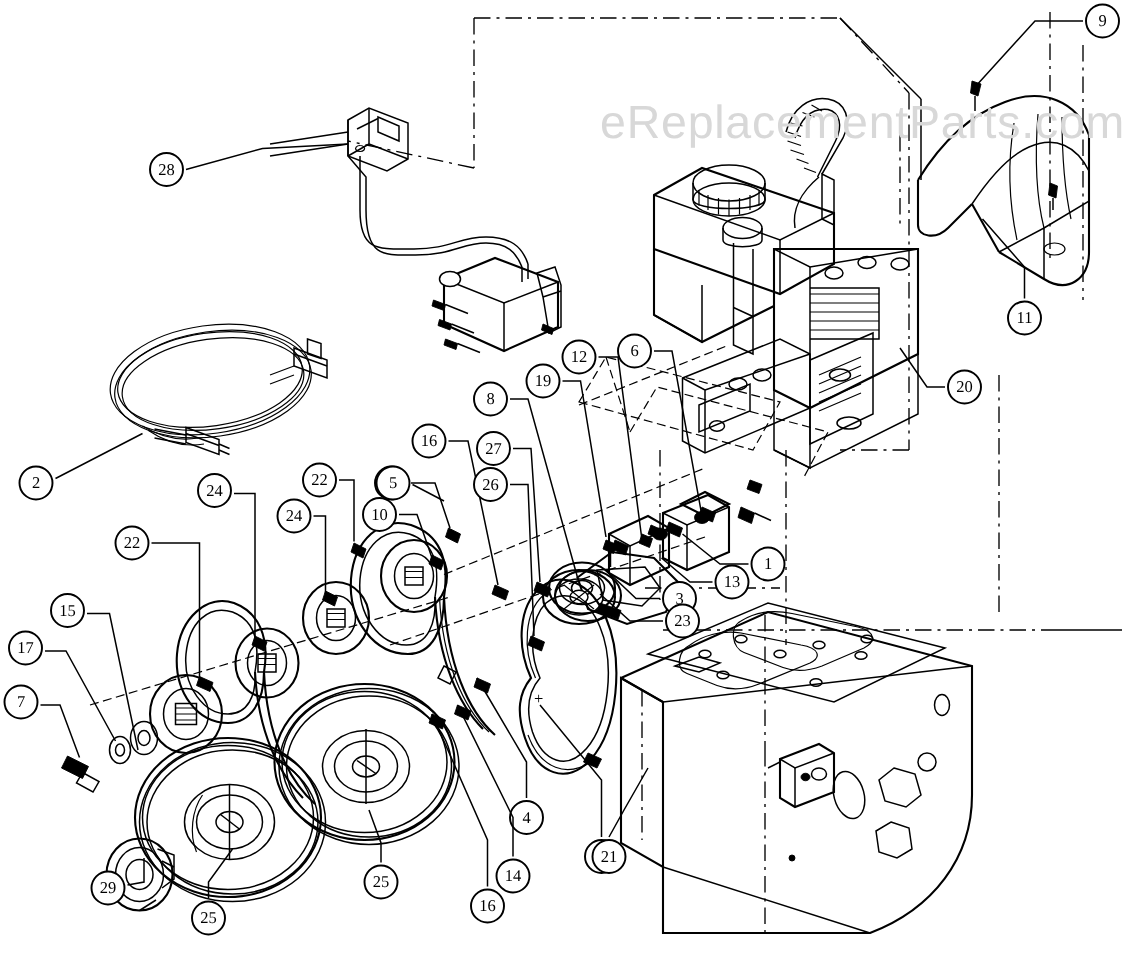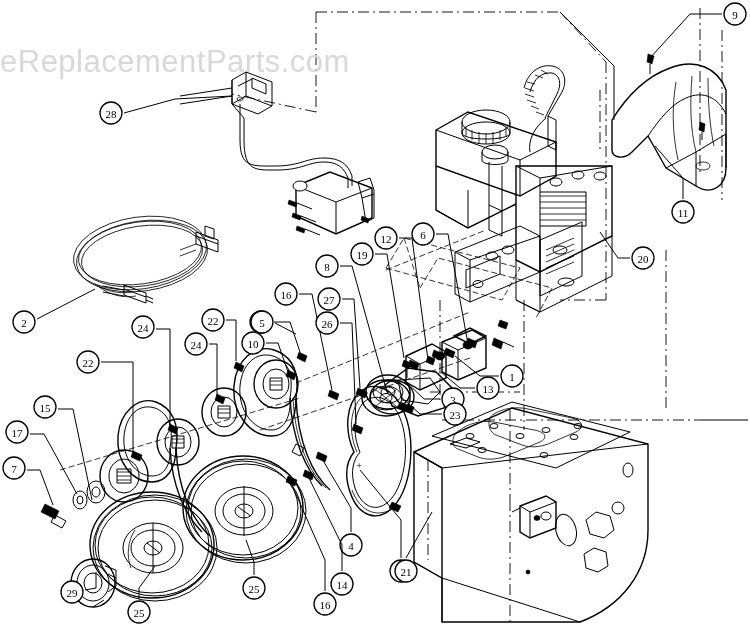--- a/index.html
+++ b/index.html
@@ -2,21 +2,21 @@
 <html><head>
 <meta charset="utf-8">
 <style>
   html,body{margin:0;padding:0;background:#fff;}
   body{font-family:"Liberation Sans",sans-serif;}
   #sheet{
     position:relative;width:750px;height:642px;background:#ffffff;overflow:hidden;
   }
   #sheet svg{position:absolute;left:0;top:0;width:750px;height:642px;}
   .wm{
-    position:absolute;left:0;top:44px;width:750px;text-align:left;
+    position:absolute;left:0;top:64px;width:750px;text-align:right;
     font-family:"Liberation Sans",sans-serif;font-size:31px;letter-spacing:.5px;
     color:#d8d8d8;white-space:nowrap;pointer-events:none;user-select:none;
     font-weight:400;
   }
   .ln{fill:none;stroke:#000;stroke-width:1;}
   .ln2{fill:none;stroke:#000;stroke-width:1.4;}
   .thin{fill:none;stroke:#000;stroke-width:.8;}
   .dash{fill:none;stroke:#000;stroke-width:.9;stroke-dasharray:11 4 2 4;}
   .dash2{fill:none;stroke:#000;stroke-width:.8;stroke-dasharray:6 3;}
   .fillw{fill:#fff;stroke:#000;stroke-width:1;}

